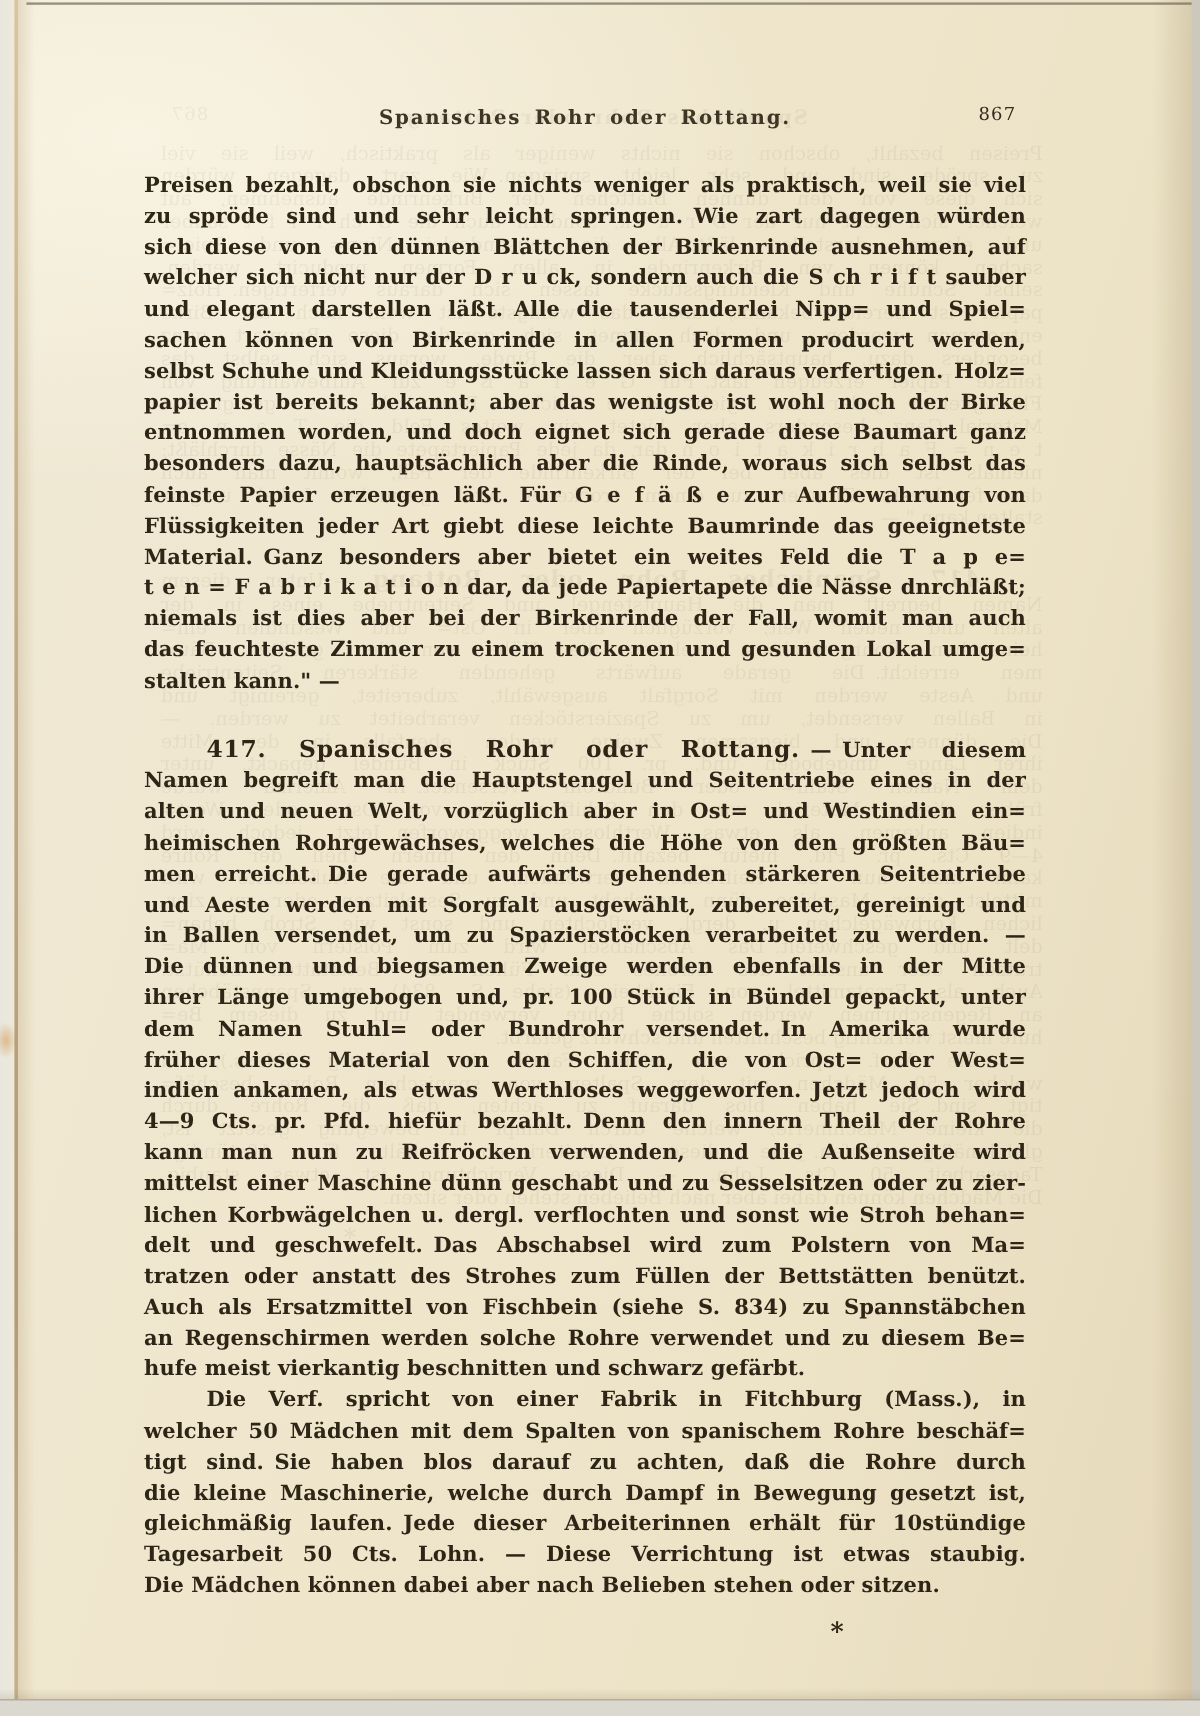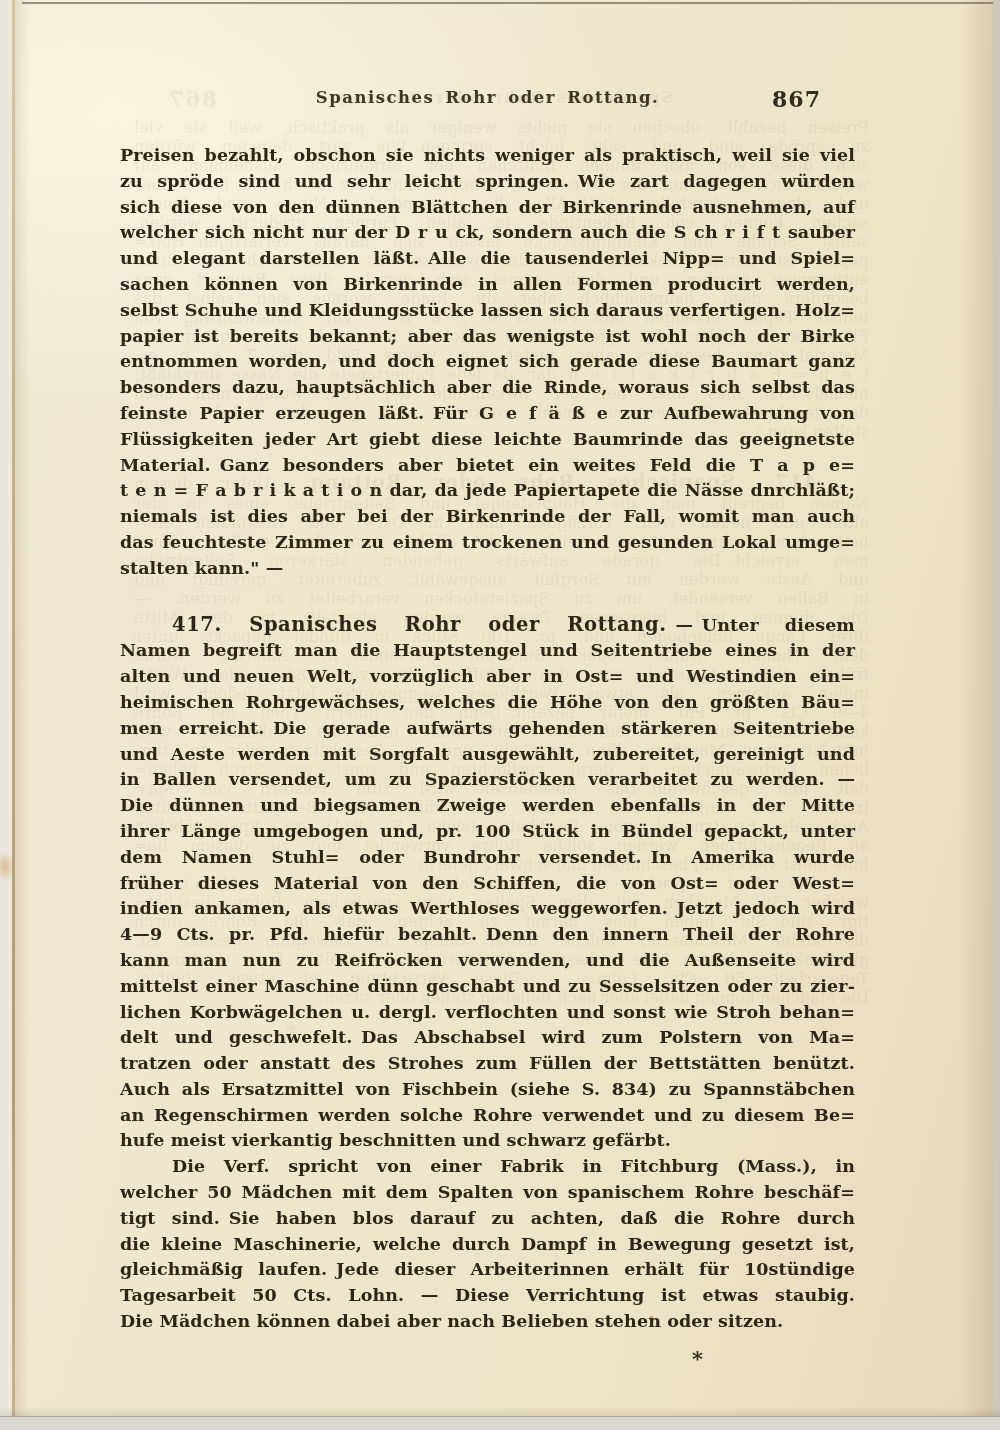--- a/index.html
+++ b/index.html
@@ -30,21 +30,21 @@
     background:radial-gradient(ellipse at center, rgba(201,130,44,.45), rgba(201,130,44,0) 70%);
     filter:blur(1px);}
   .speck{position:absolute;width:5px;height:4px;border-radius:50%;background:rgba(160,120,50,.5);filter:blur(.5px);}
 
   
   #content{position:absolute;left:120px;top:88px;width:735px;color:#2e2517;z-index:2;}
   .running-header{position:relative;height:30px;}
   .running-title{
     display:block;text-align:center;font-size:16.5px;font-weight:bold;color:#3e3525;
     letter-spacing:1.5px;word-spacing:4px;}
-  .page-number{position:absolute;right:34px;top:-2px;font-size:22px;font-weight:bold;color:#332a1c;
+  .page-number{position:absolute;right:8px;top:-2px;font-size:15px;font-weight:normal;color:#332a1c;
     letter-spacing:1px;}
   #text-block{position:absolute;left:0;top:55px;width:735px;
     font-size:17.5px;font-weight:bold;line-height:25.8px;color:#2e2517;}
   .para{margin:0;}
   .para + .para{margin-top:0;}
   .para.gap-before{margin-top:30px;}
   .line{text-align:justify;text-align-last:justify;white-space:normal;
     letter-spacing:.1px;}
   .line.last{text-align-last:left;}
   .line.indent{text-indent:52px;}

